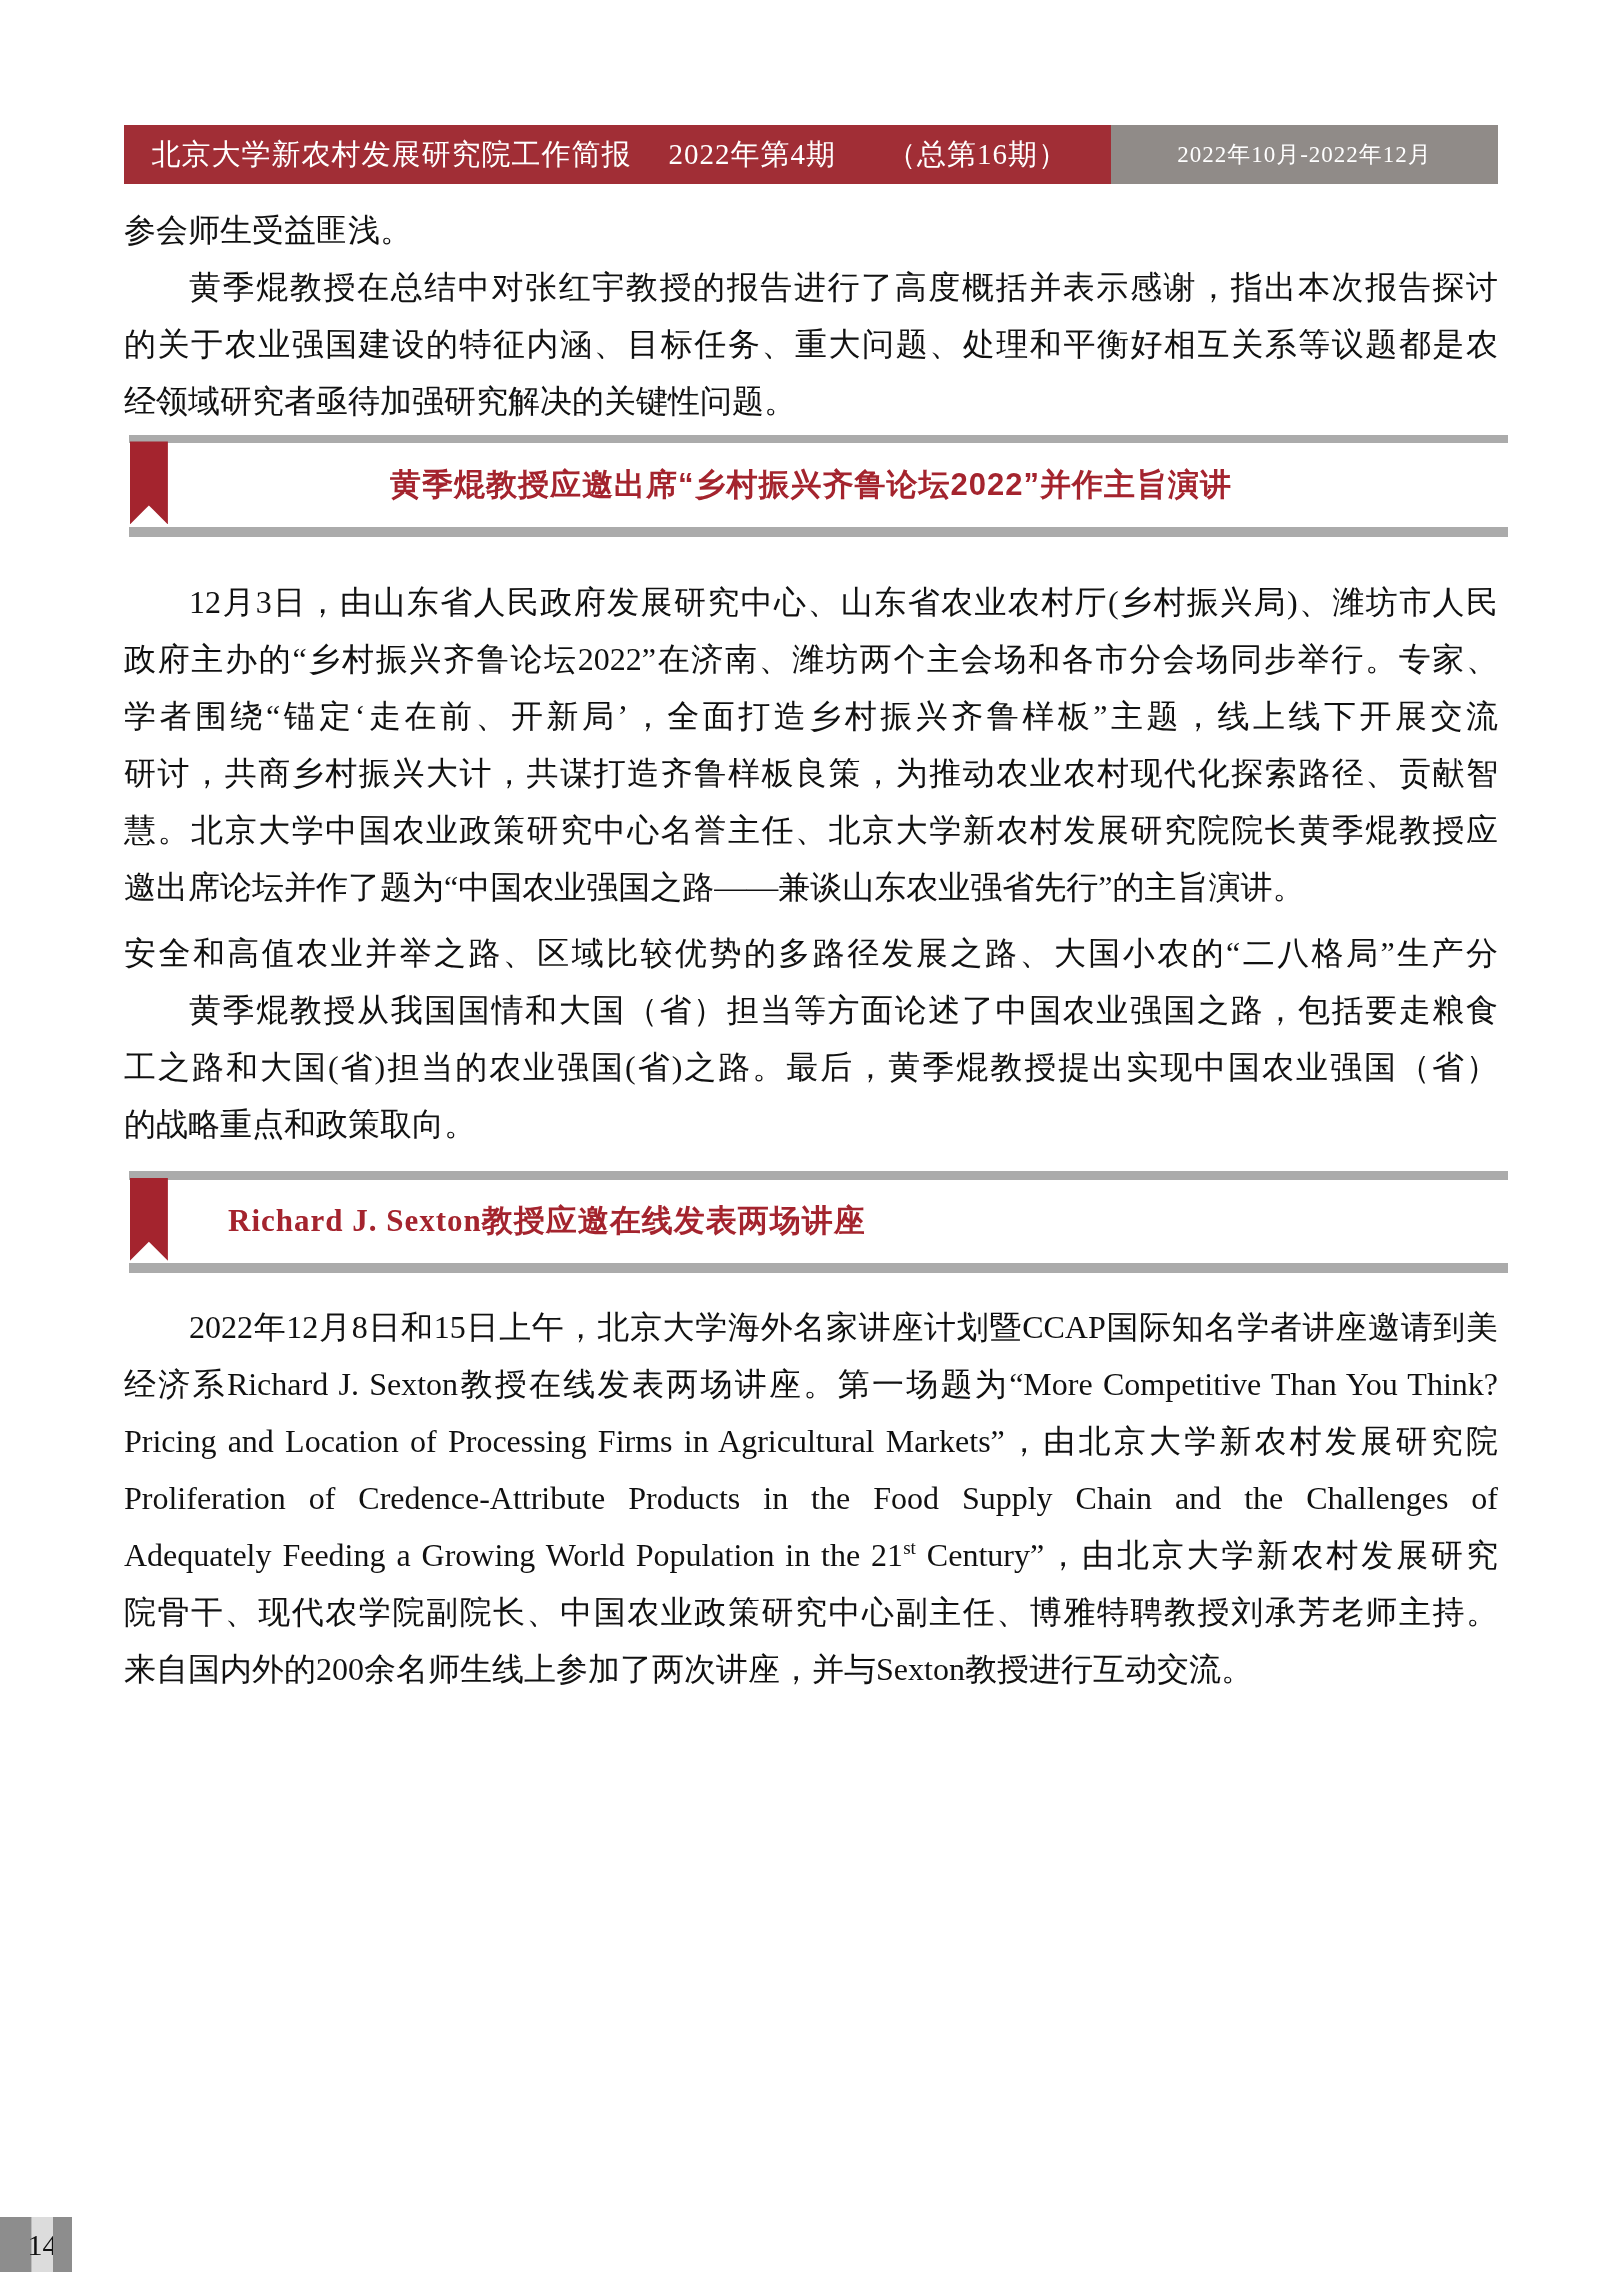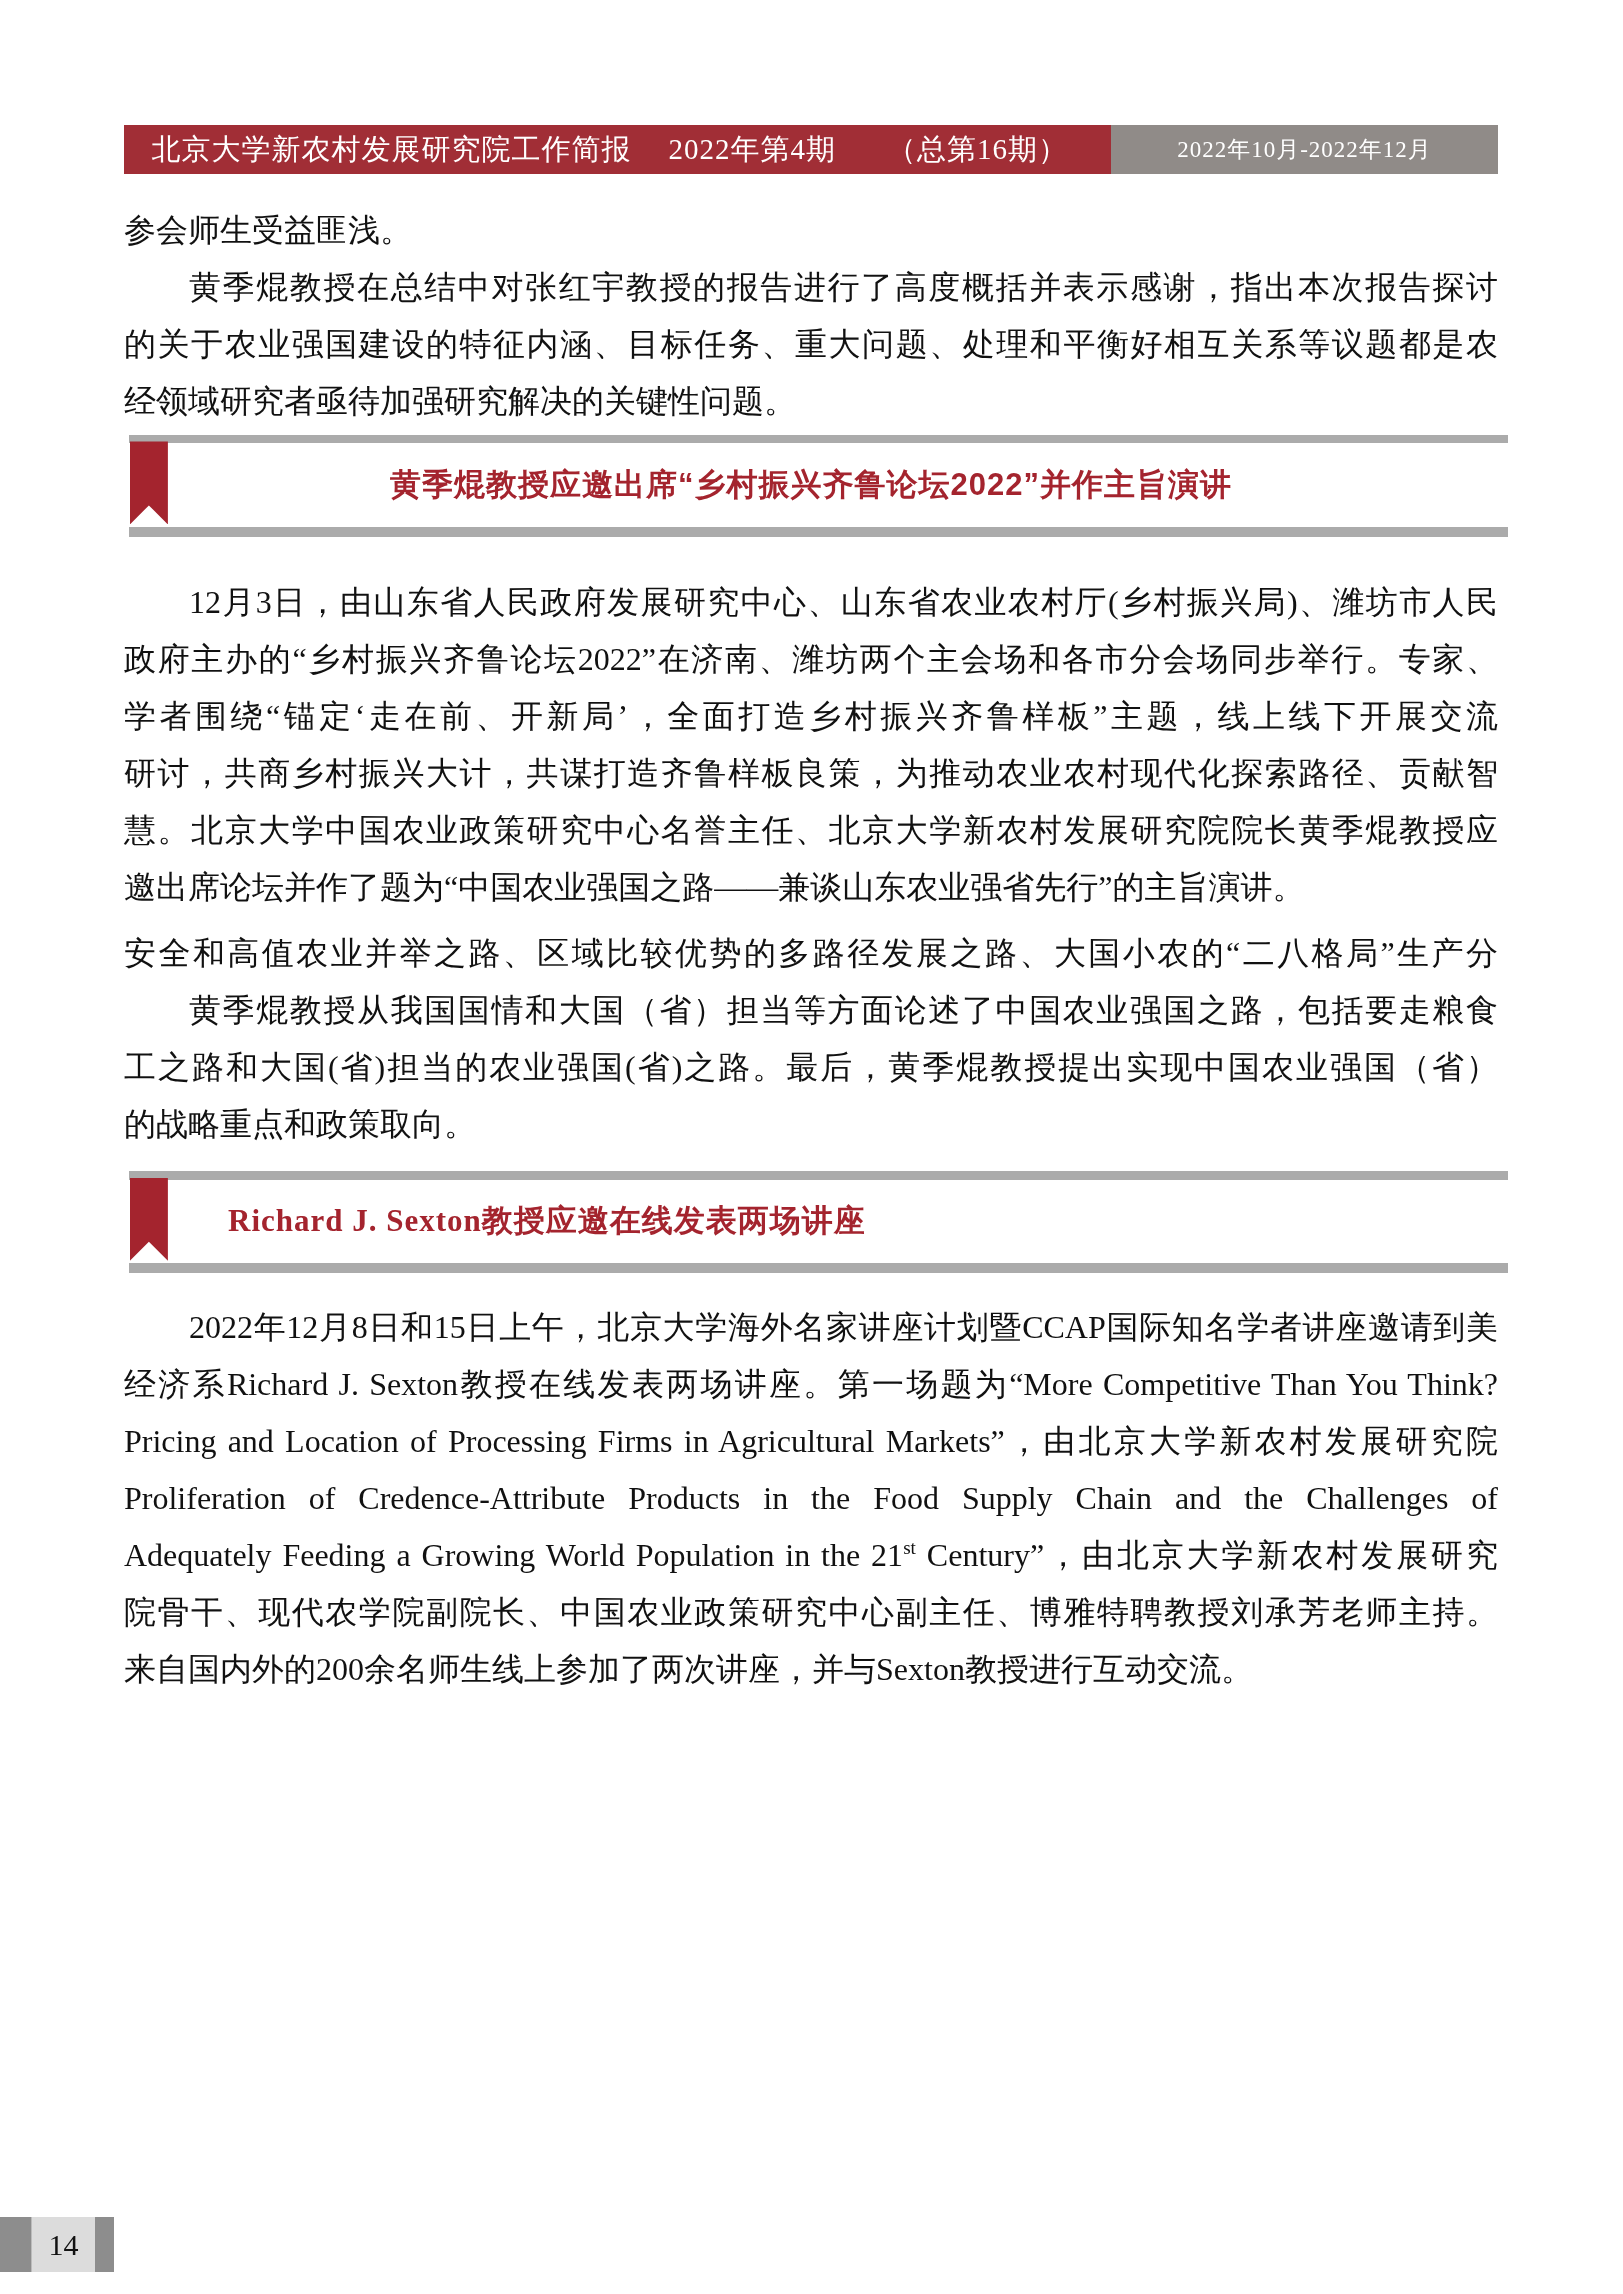--- a/index.html
+++ b/index.html
@@ -17,21 +17,21 @@
     position:relative;
     width:1623px;height:2295px;
     background:#ffffff;
     overflow:hidden;
     font-family:"Liberation Serif","DejaVu Serif",serif;
     color:var(--text-color);
   }
   
   .topbar{
     position:absolute;top:125px;left:124px;
-    width:1374px;height:49px;
+    width:1374px;height:59px;
     display:flex;
   }
   .topbar-red{
     background:var(--red-bar);
     width:987px;height:100%;
     display:flex;align-items:center;justify-content:space-between;
     padding:0 43px 0 27.4px;
     color:#ffffff;font-size:29px;letter-spacing:1px;
     white-space:nowrap;
   }
@@ -98,21 +98,21 @@
     font-family:"Liberation Serif","DejaVu Serif",serif;
     font-weight:bold;
   }
   
   .pagenum-strip{
     position:absolute;left:0;top:2217px;
     height:55px;display:flex;
   }
   .pn-seg1{width:31px;height:100%;background:var(--pagenum-gray);}
   .pn-light{
-    width:64px;height:100%;background:var(--pagenum-light);
+    width:22px;height:100%;background:var(--pagenum-light);
     display:flex;align-items:center;justify-content:center;
     font-size:30px;color:#111;
     border-left:1px solid #bbb;
   }
   .pn-seg2{width:18.6px;height:100%;background:var(--pagenum-gray);}
 </style>
 </head>
 <body>
 
 <div class="page">

